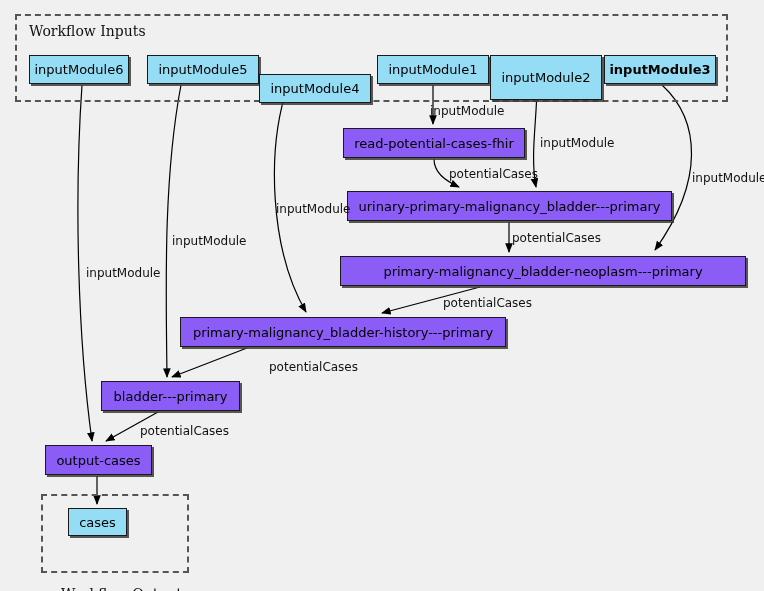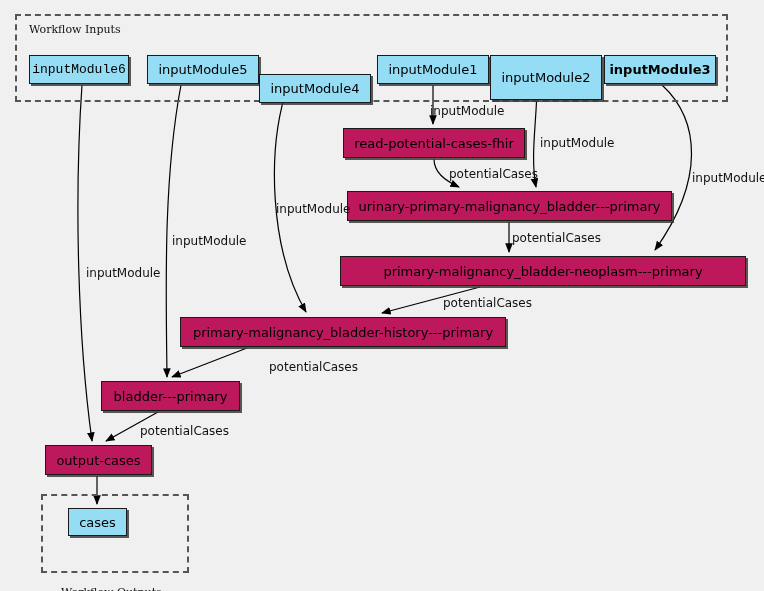--- a/index.html
+++ b/index.html
@@ -34,39 +34,39 @@
     display: flex;
     align-items: center;
     justify-content: center;
     white-space: nowrap;
     font-family: "DejaVu Sans", sans-serif;
     font-size: 13px;
     color: #000;
     line-height: 1;
   }
   .node-step {
-    background: #be185d;
+    background: #8b5cf6;
     border: 1px solid #1a1a1a;
     box-shadow: 2px 2px 0 0 rgba(60,60,50,0.85);
   }
   .node-io {
     background: #94ddf4;
     border: 1px solid #1a1a1a;
     box-shadow: 2px 2px 0 0 rgba(60,60,60,0.85);
   }
   .cluster {
     position: absolute;
     box-sizing: border-box;
     border: 2px dashed #555555;
     background: transparent;
   }
   .cluster-label {
     position: absolute;
     font-family: "DejaVu Serif", serif;
-    font-size: 11px;
+    font-size: 14px;
     color: #111;
     white-space: nowrap;
   }
   .edge-label {
     position: absolute;
     font-family: "DejaVu Sans", sans-serif;
     font-size: 12px;
     color: #111;
     white-space: nowrap;
     line-height: 1;
@@ -100,21 +100,21 @@
   </svg>
 
   <div id="clusters-layer">
       <div class="cluster" style="left: 15px; top: 14px; width: 713px; height: 88px; border-color: rgb(85, 85, 85);"></div>
       <div class="cluster-label" style="left: 29px; top: 23px;">Workflow Inputs</div>
       <div class="cluster" style="left: 41px; top: 494px; width: 148px; height: 79px; border-color: rgb(85, 85, 85);"></div>
       <div class="cluster-label" style="left: 61px; top: 550px; margin-top: 36px;">Workflow Outputs</div>
     </div>
 
   <div id="nodes-layer">
-      <div class="node node-io" style="left: 29px; top: 55px; width: 100px; height: 29px; font-family: Liberation Mono, monospace;">inputModule6</div>
+      <div class="node node-io" style="left: 29px; top: 55px; width: 100px; height: 29px;">inputModule6</div>
       <div class="node node-io" style="left: 147px; top: 55px; width: 112px; height: 29px;">inputModule5</div>
       <div class="node node-io" style="left: 259px; top: 55px; width: 112px; height: 29px; margin-top: 19px;">inputModule4</div>
       <div class="node node-io" style="left: 377px; top: 55px; width: 112px; height: 29px;">inputModule1</div>
       <div class="node node-io" style="left: 490px; top: 55px; width: 112px; height: 45px;">inputModule2</div>
       <div class="node node-io" style="left: 604px; top: 55px; width: 112px; height: 29px; font-weight: bold;">inputModule3</div>
       <div class="node node-step" style="left: 343px; top: 128px; width: 182px; height: 30px;">read-potential-cases-fhir</div>
       <div class="node node-step" style="left: 347px; top: 191px; width: 325px; height: 30px;">urinary-primary-malignancy_bladder---primary</div>
       <div class="node node-step" style="left: 340px; top: 256px; width: 406px; height: 30px;">primary-malignancy_bladder-neoplasm---primary</div>
       <div class="node node-step" style="left: 180px; top: 317px; width: 326px; height: 30px;">primary-malignancy_bladder-history---primary</div>
       <div class="node node-step" style="left: 101px; top: 381px; width: 139px; height: 30px;">bladder---primary</div>

